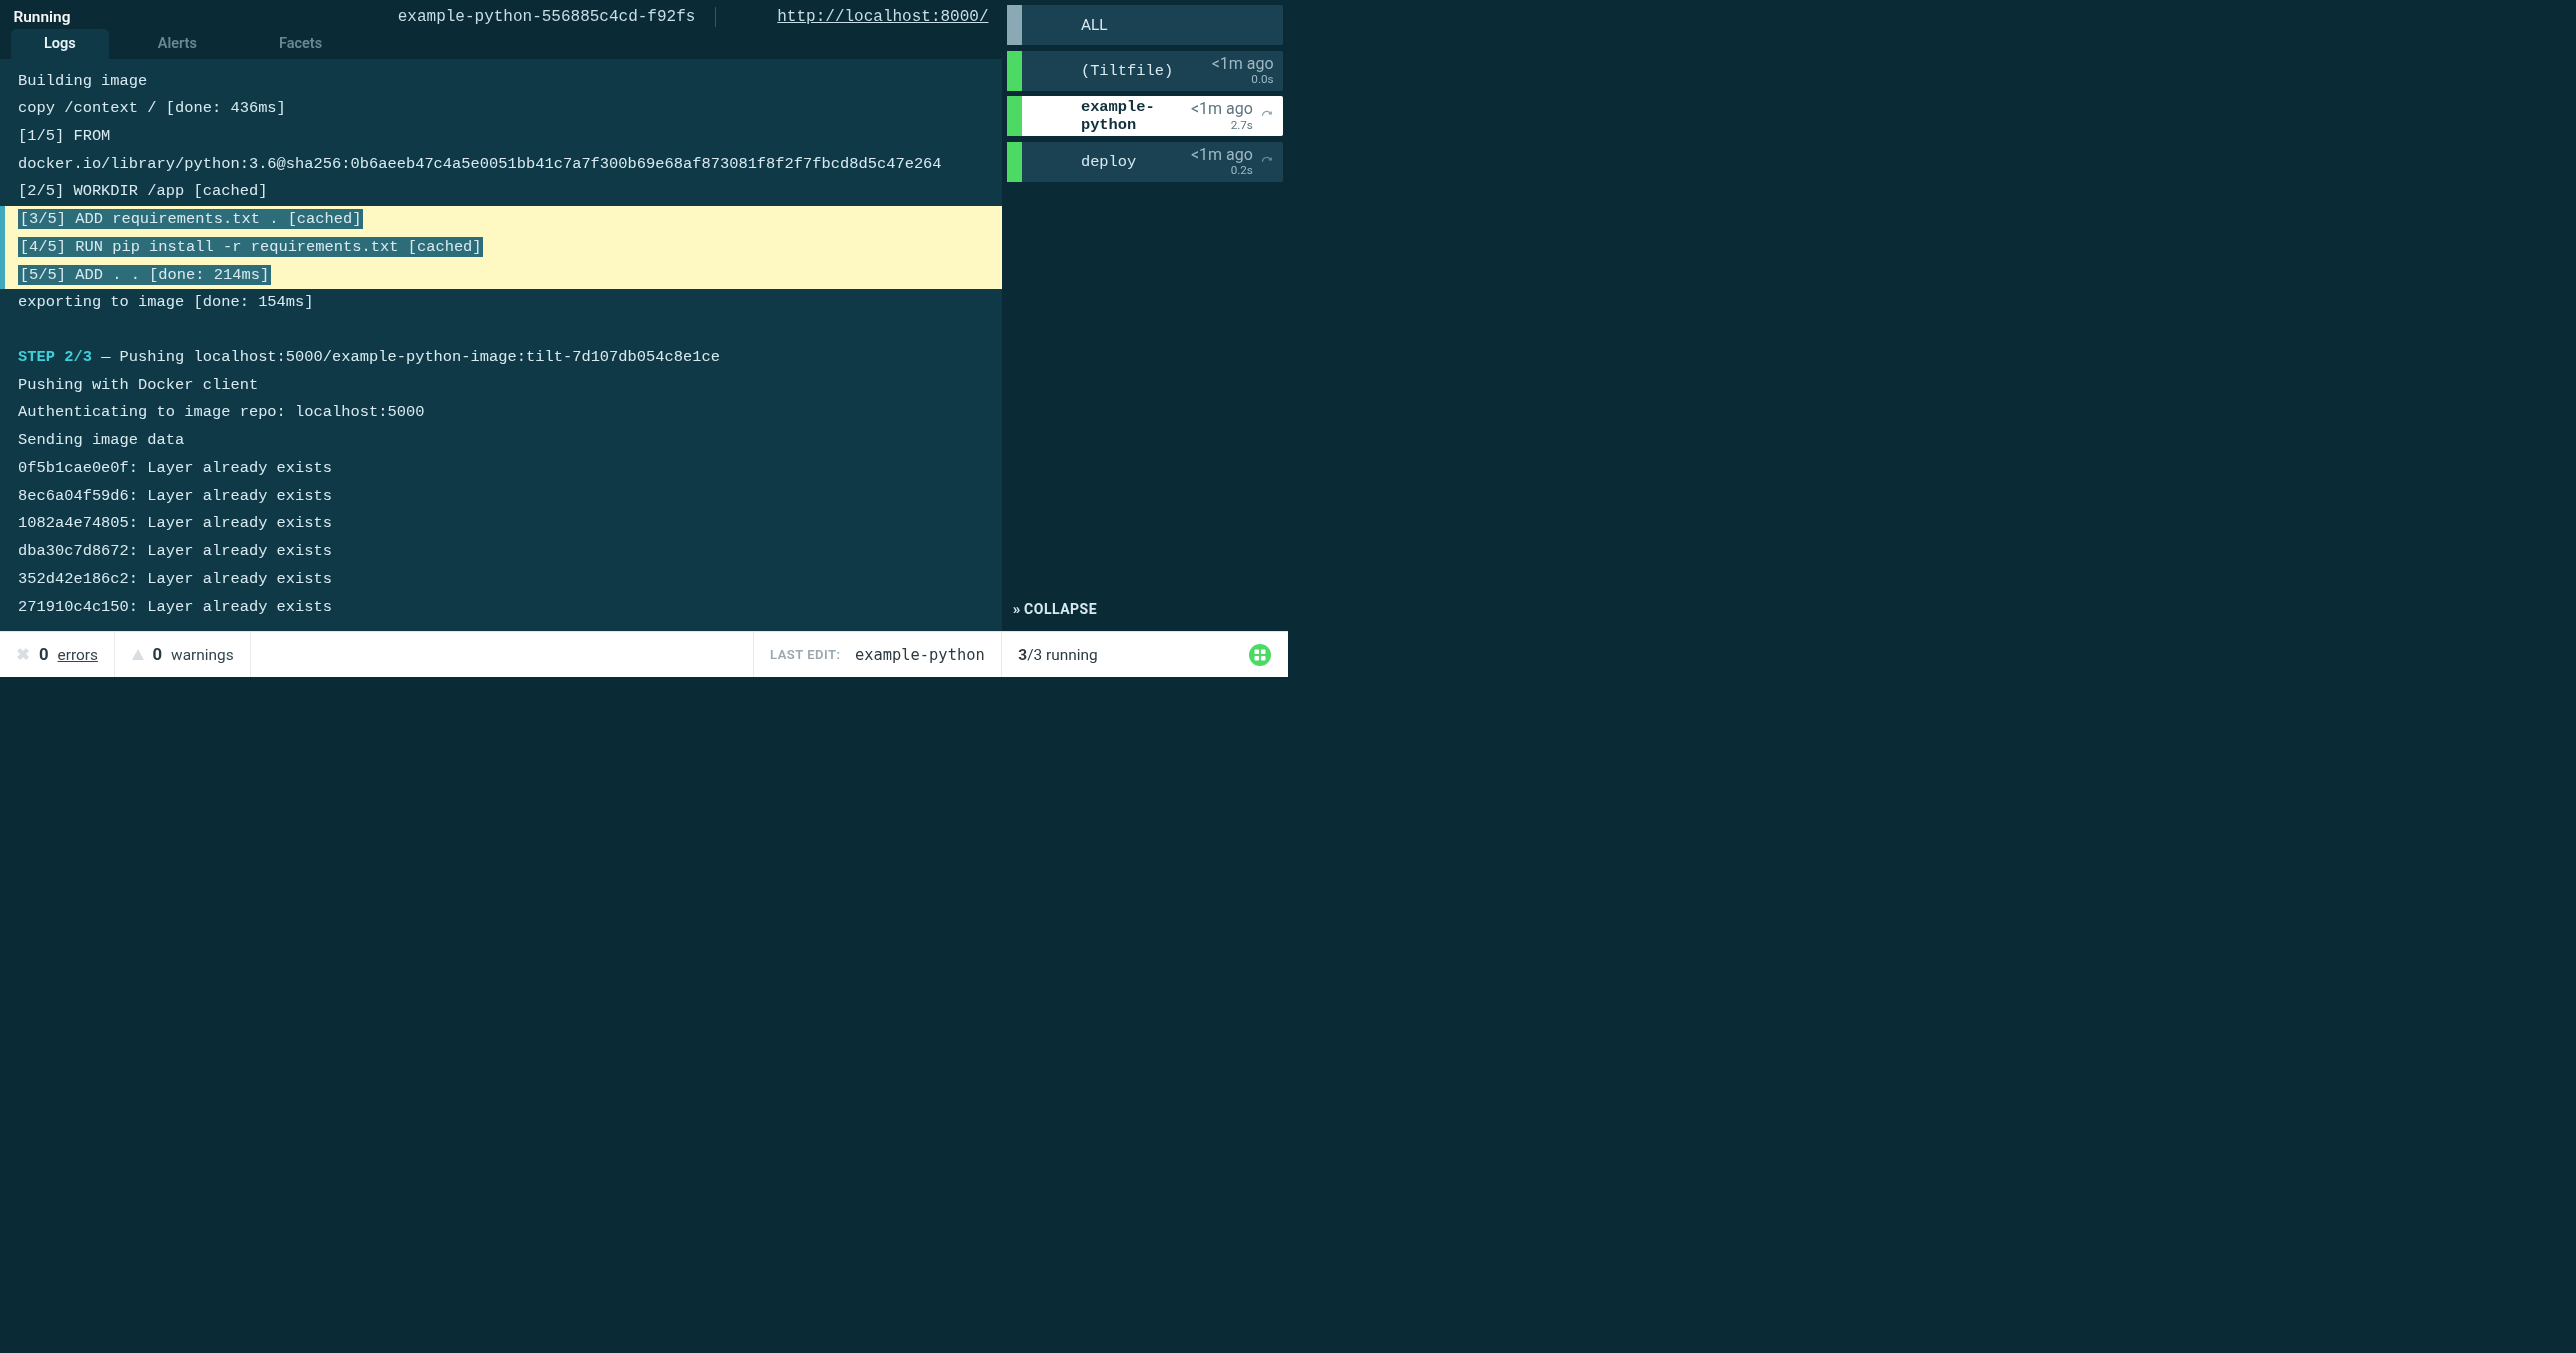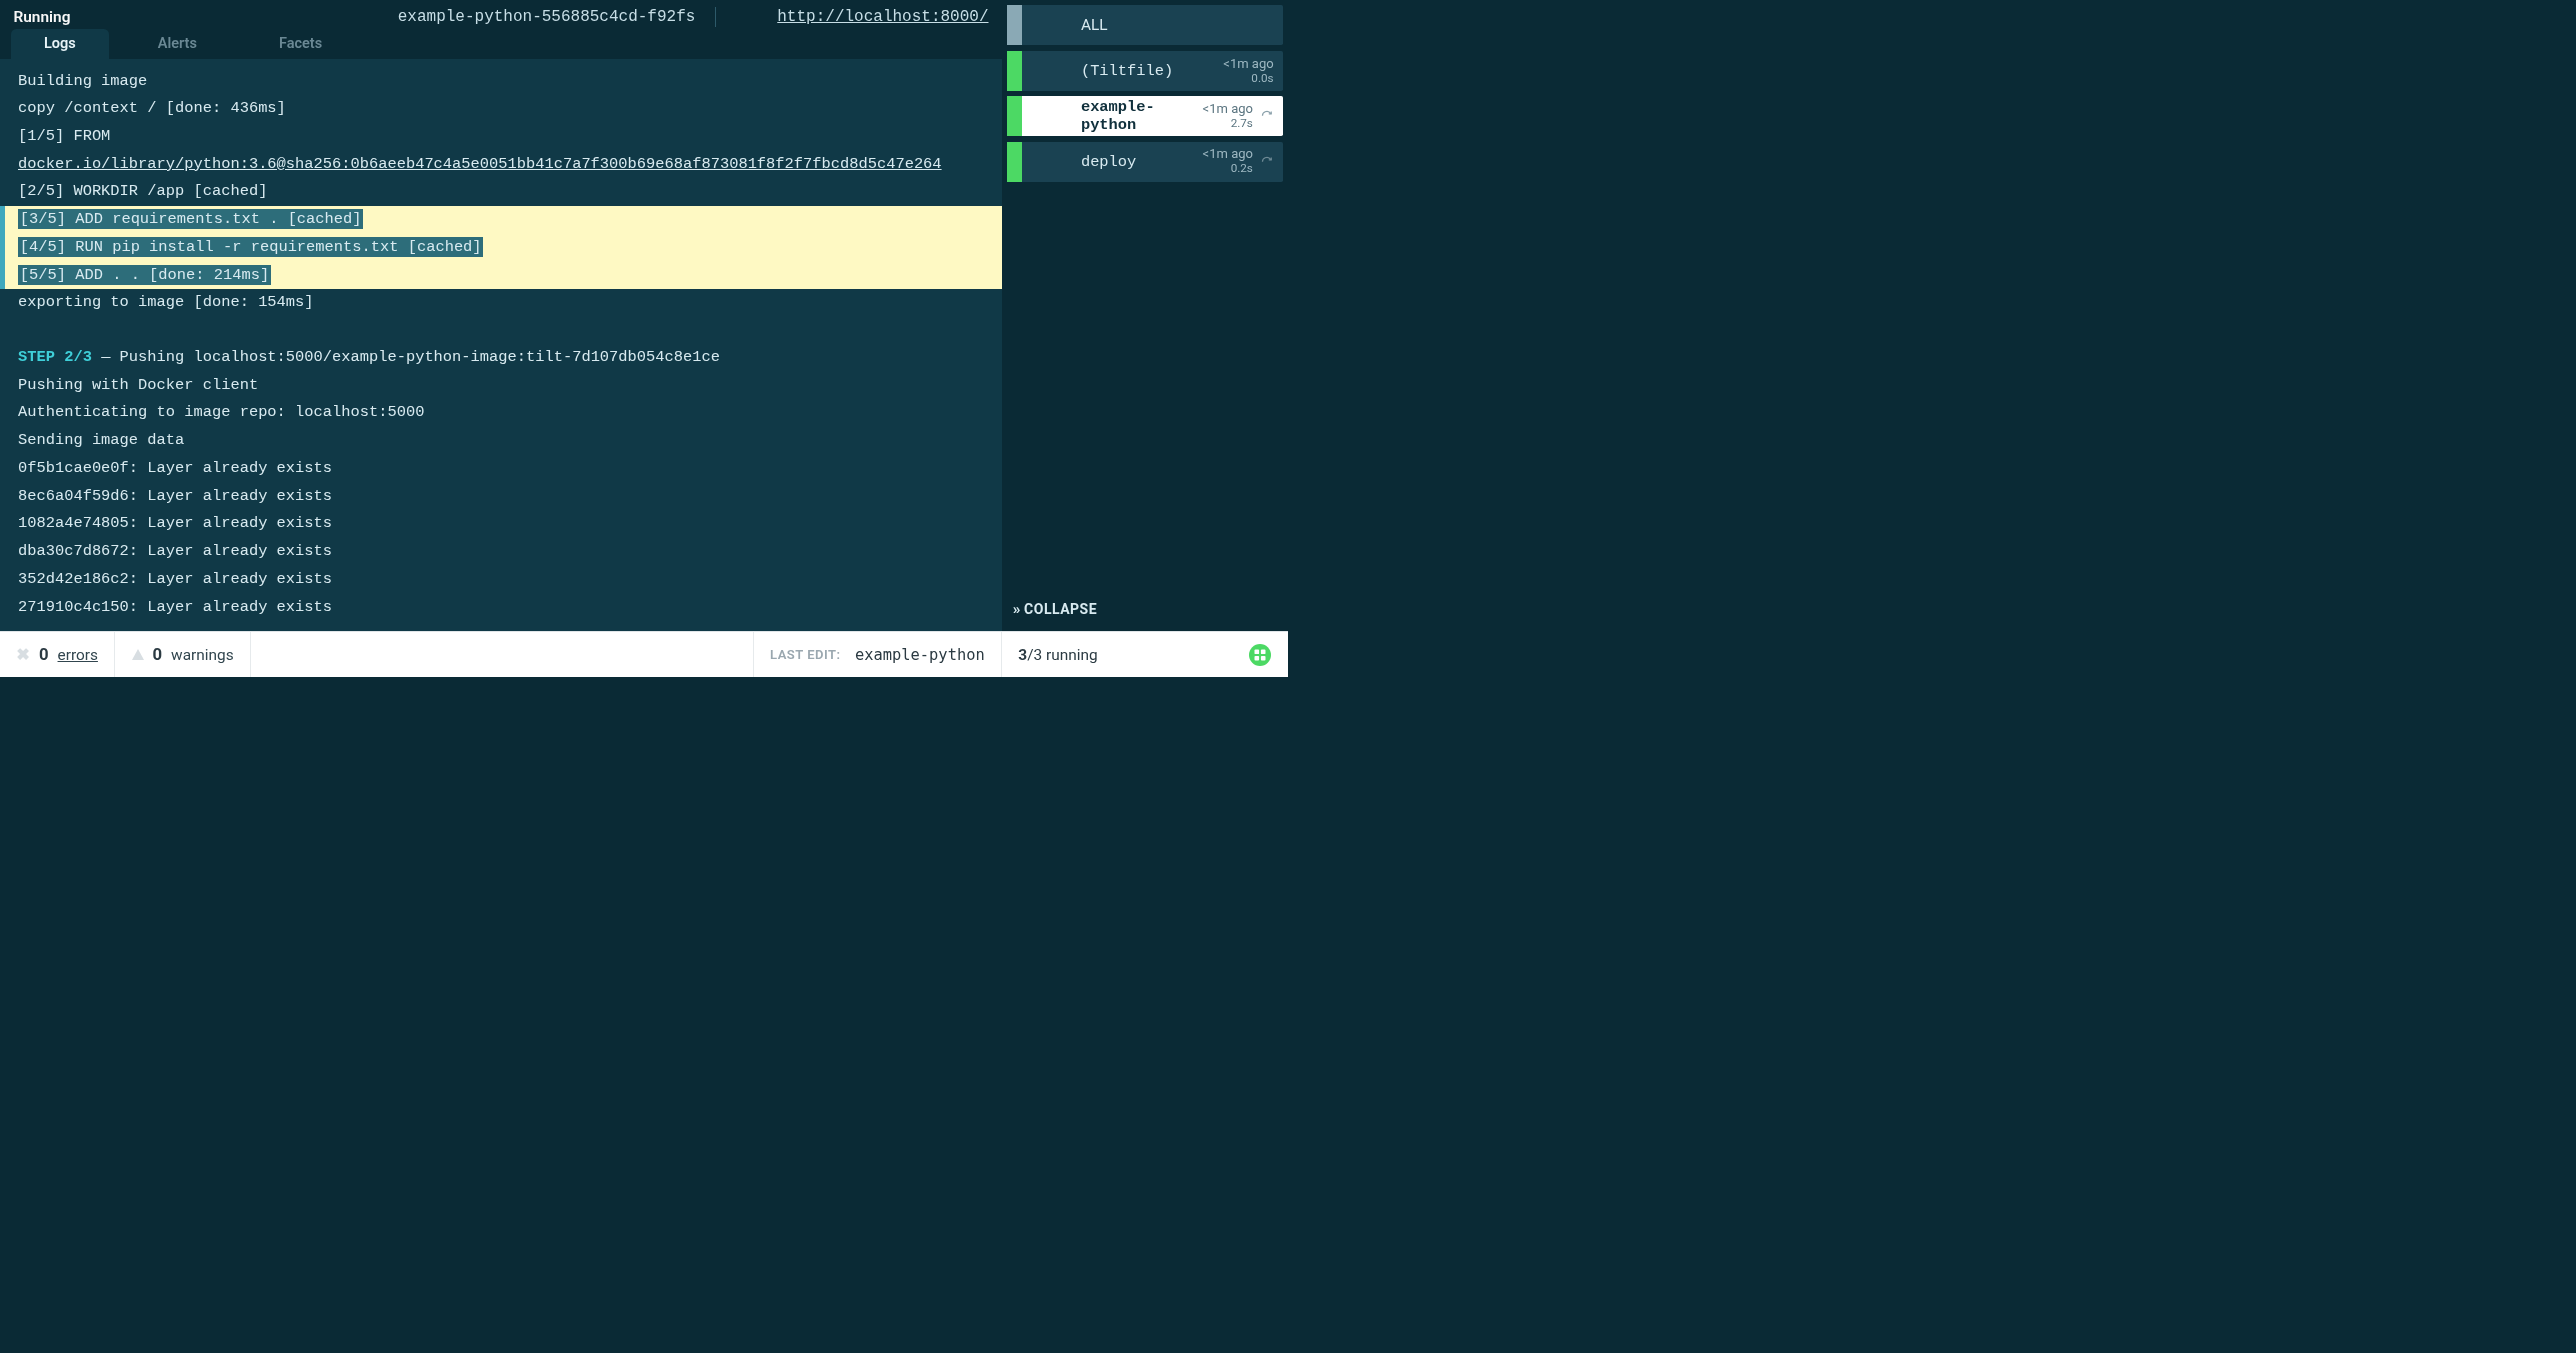--- a/index.html
+++ b/index.html
@@ -150,21 +150,21 @@
     flex: 1;
     font-size: 15.4px;
     color: #d8eaf0;
   }
   .res-meta {
     display: flex;
     flex-direction: column;
     align-items: flex-end;
     line-height: 1.15;
   }
-  .res-ago { font-size: 13px; color: #9eb8c2; }
+  .res-ago { font-size: 16px; color: #9eb8c2; }
   .res-dur { font-size: 11.7px; color: #9eb8c2; }
   .refresh-icon {
     width: 13.5px; height: 13.5px;
     flex-shrink: 0;
     display: flex;
     align-items: center;
     justify-content: center;
   }
   .refresh-icon svg { display:block; }
 
@@ -235,21 +235,21 @@
     <div class="tabs">
       <div class="tab active">Logs</div>
       <div class="tab">Alerts</div>
       <div class="tab">Facets</div>
     </div>
 
     <div class="log-body mono">
       <div class="log-line">Building image</div>
       <div class="log-line">copy /context / [done: 436ms]</div>
       <div class="log-line">[1/5] FROM</div>
-      <div class="log-line" style="padding-left:18px;text-indent:0;text-decoration:underline;">docker.io/library/python:3.6@sha256:0b6aeeb47c4a5e0051bb41c7a7f300b69e68af873081f8f2f7fbcd8d5c47e264</div>
+      <div class="log-line" style="padding-left:18px;text-indent:0;">docker.io/library/python:3.6@sha256:0b6aeeb47c4a5e0051bb41c7a7f300b69e68af873081f8f2f7fbcd8d5c47e264</div>
       <div class="log-line">[2/5] WORKDIR /app [cached]</div>
       <div class="log-line highlight"><span class="hl-span">[3/5] ADD requirements.txt . [cached]</span></div>
       <div class="log-line highlight"><span class="hl-span">[4/5] RUN pip install -r requirements.txt [cached]</span></div>
       <div class="log-line highlight"><span class="hl-span">[5/5] ADD . . [done: 214ms]</span></div>
       <div class="log-line">exporting to image [done: 154ms]</div>
       <div class="log-blank"></div>
       <div class="log-line step"><span class="step-label">STEP 2/3</span><span> — Pushing localhost:5000/example-python-image:tilt-7d107db054c8e1ce</span></div>
       <div class="log-line">Pushing with Docker client</div>
       <div class="log-line">Authenticating to image repo: localhost:5000</div>
       <div class="log-line">Sending image data</div>

